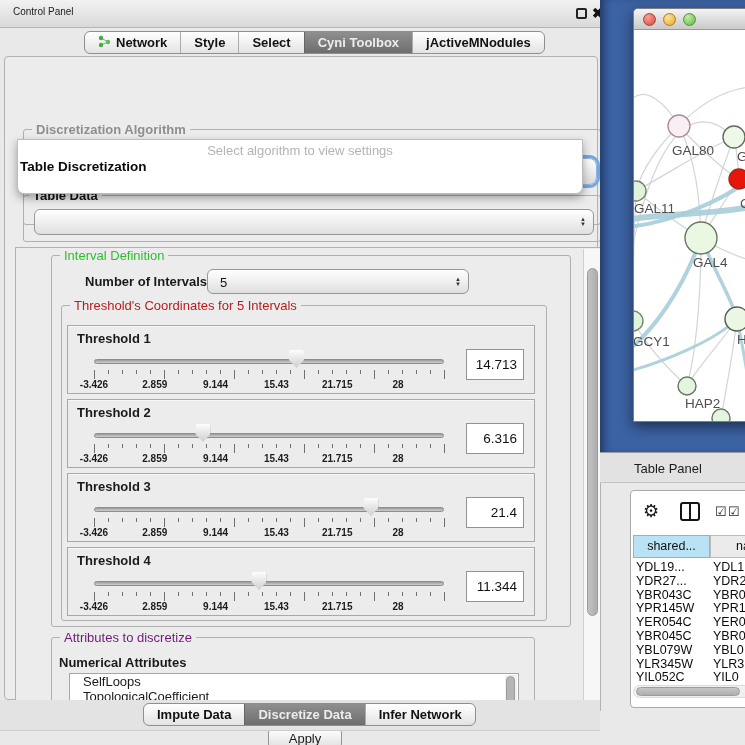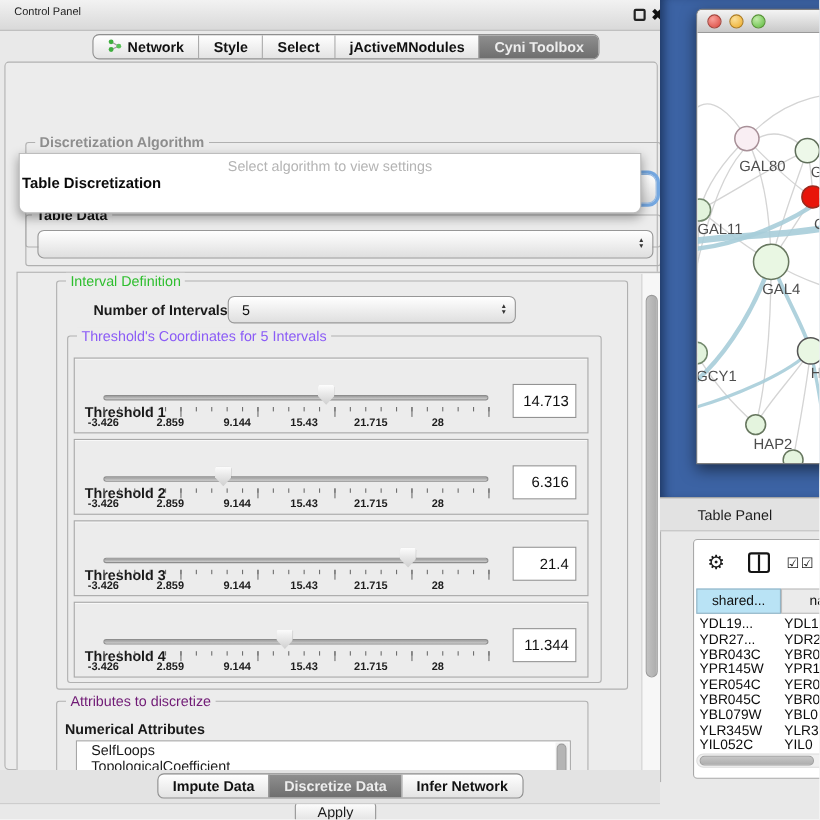--- a/index.html
+++ b/index.html
@@ -61,26 +61,26 @@
   #vscroll { position:absolute; left:567px; top:1px; width:17px; height:461px;
     background:#f7f7f7; border-left:1px solid #cfcfcf; }
   #vscroll .thumb { position:absolute; left:3px; top:19px; width:11px; height:348px;
     background:linear-gradient(90deg,#c2c2c2,#adadad); border:1px solid #9b9b9b; border-radius:6px; }
 
   #interval-group { left:46px; top:198px; width:520px; height:372px; }
   #interval-group > .gtitle { color:#2fbe2f; }
   #noi-label { position:absolute; left:80px; top:217px; font-size:13px; font-weight:bold; }
   #noi-combo { left:202px; top:212px; width:262px; height:25px; }
   #threshold-group { left:56px; top:248px; width:486px; height:316px; }
-  #threshold-group > .gtitle { color:#8b5cf6; }
+  #threshold-group > .gtitle { color:#b91c1c; }
 
   #th-rows { position:absolute; left:62px; top:268px; width:468px; }
   .th-row { position:relative; width:468px; height:69px; margin-bottom:5px;
     background:#ececec; border:1px solid #a8a8a8; box-shadow:inset 0 1px 0 #f8f8f8; }
-  .th-label { position:absolute; left:9px; top:5px; font-size:13px; font-weight:bold;margin-top:36px; }
+  .th-label { position:absolute; left:9px; top:5px; font-size:13px; font-weight:bold; }
   .th-track { position:absolute; left:26px; top:33px; width:350px; height:5px;
     background:linear-gradient(#9b9b9b,#cfcfcf); border:1px solid #8d8d8d; border-radius:3px; }
   .th-thumb { position:absolute; top:24px; width:15px; height:18px; margin-left:-7px;
     background:linear-gradient(#fdfdfd,#cfcfcf);
     clip-path:polygon(8% 0,92% 0,100% 12%,100% 55%,50% 100%,0 55%,0 12%);
     filter:drop-shadow(0 0 1px #7d7d7d); }
   .th-ticks { position:absolute; left:26px; top:44px; width:350px; height:9px; }
   .th-ticks i { position:absolute; top:0; width:1px; background:#6f6f6f; }
   .th-ticklabels { position:absolute; left:26px; top:53px; width:304px; height:12px; }
   .th-ticklabels span { position:absolute; transform:translateX(-50%); font-size:10px;
@@ -166,25 +166,25 @@
             <circle cx="10" cy="7" r="2.2" fill="#57c057"></circle>
           </svg></span>
         <span>Network</span>
       </div>
       <div class="seg">
         <span>Style</span>
       </div>
       <div class="seg">
         <span>Select</span>
       </div>
+      <div class="seg active">
+        <span>Cyni Toolbox</span>
+      </div>
       <div class="seg">
         <span>jActiveMNodules</span>
-      </div>
-      <div class="seg active">
-        <span>Cyni Toolbox</span>
       </div>
     </div>
 
   <div id="content">
 
     <div id="disc-group" class="group" style="position:absolute;">
       <span class="gtitle">Discretization Algorithm</span>
     </div>
 
     <div id="combo-behind"></div>

